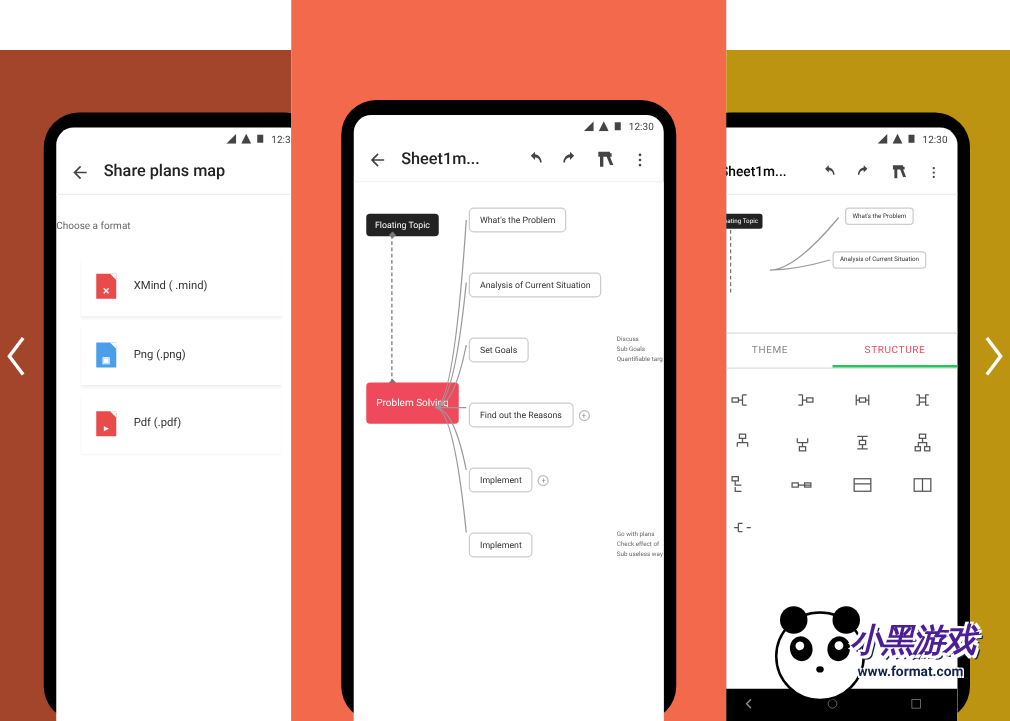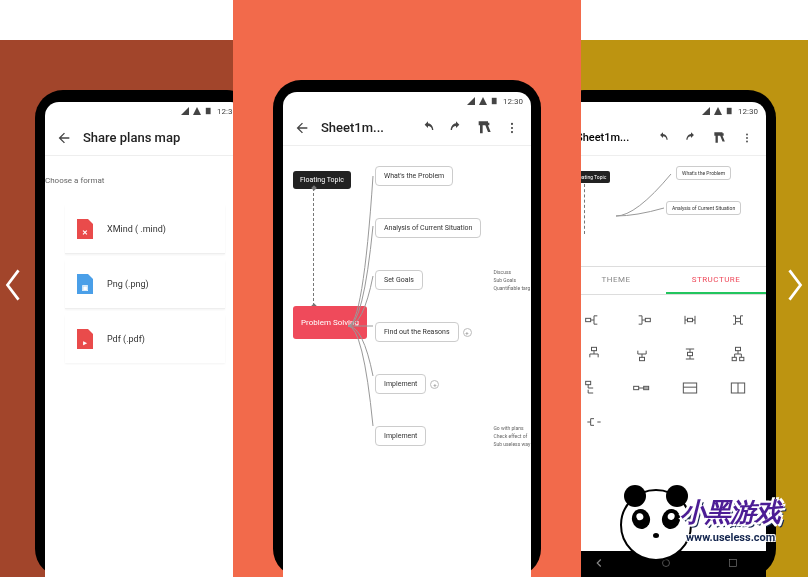--- a/index.html
+++ b/index.html
@@ -399,14 +399,14 @@
 
 <div class="logo">
   <div class="panda-head">
     <div class="panda-face">
       <div class="panda-eye l"></div>
         <div class="panda-eye r"></div>
         <div class="panda-nose"></div>
     </div>
   </div>
   <div class="logo-text">小黑游戏</div>
-  <div class="logo-url">www.useless.com</div>
+  <div class="logo-url">www.format.com</div>
 </div>
 
 </body></html>

